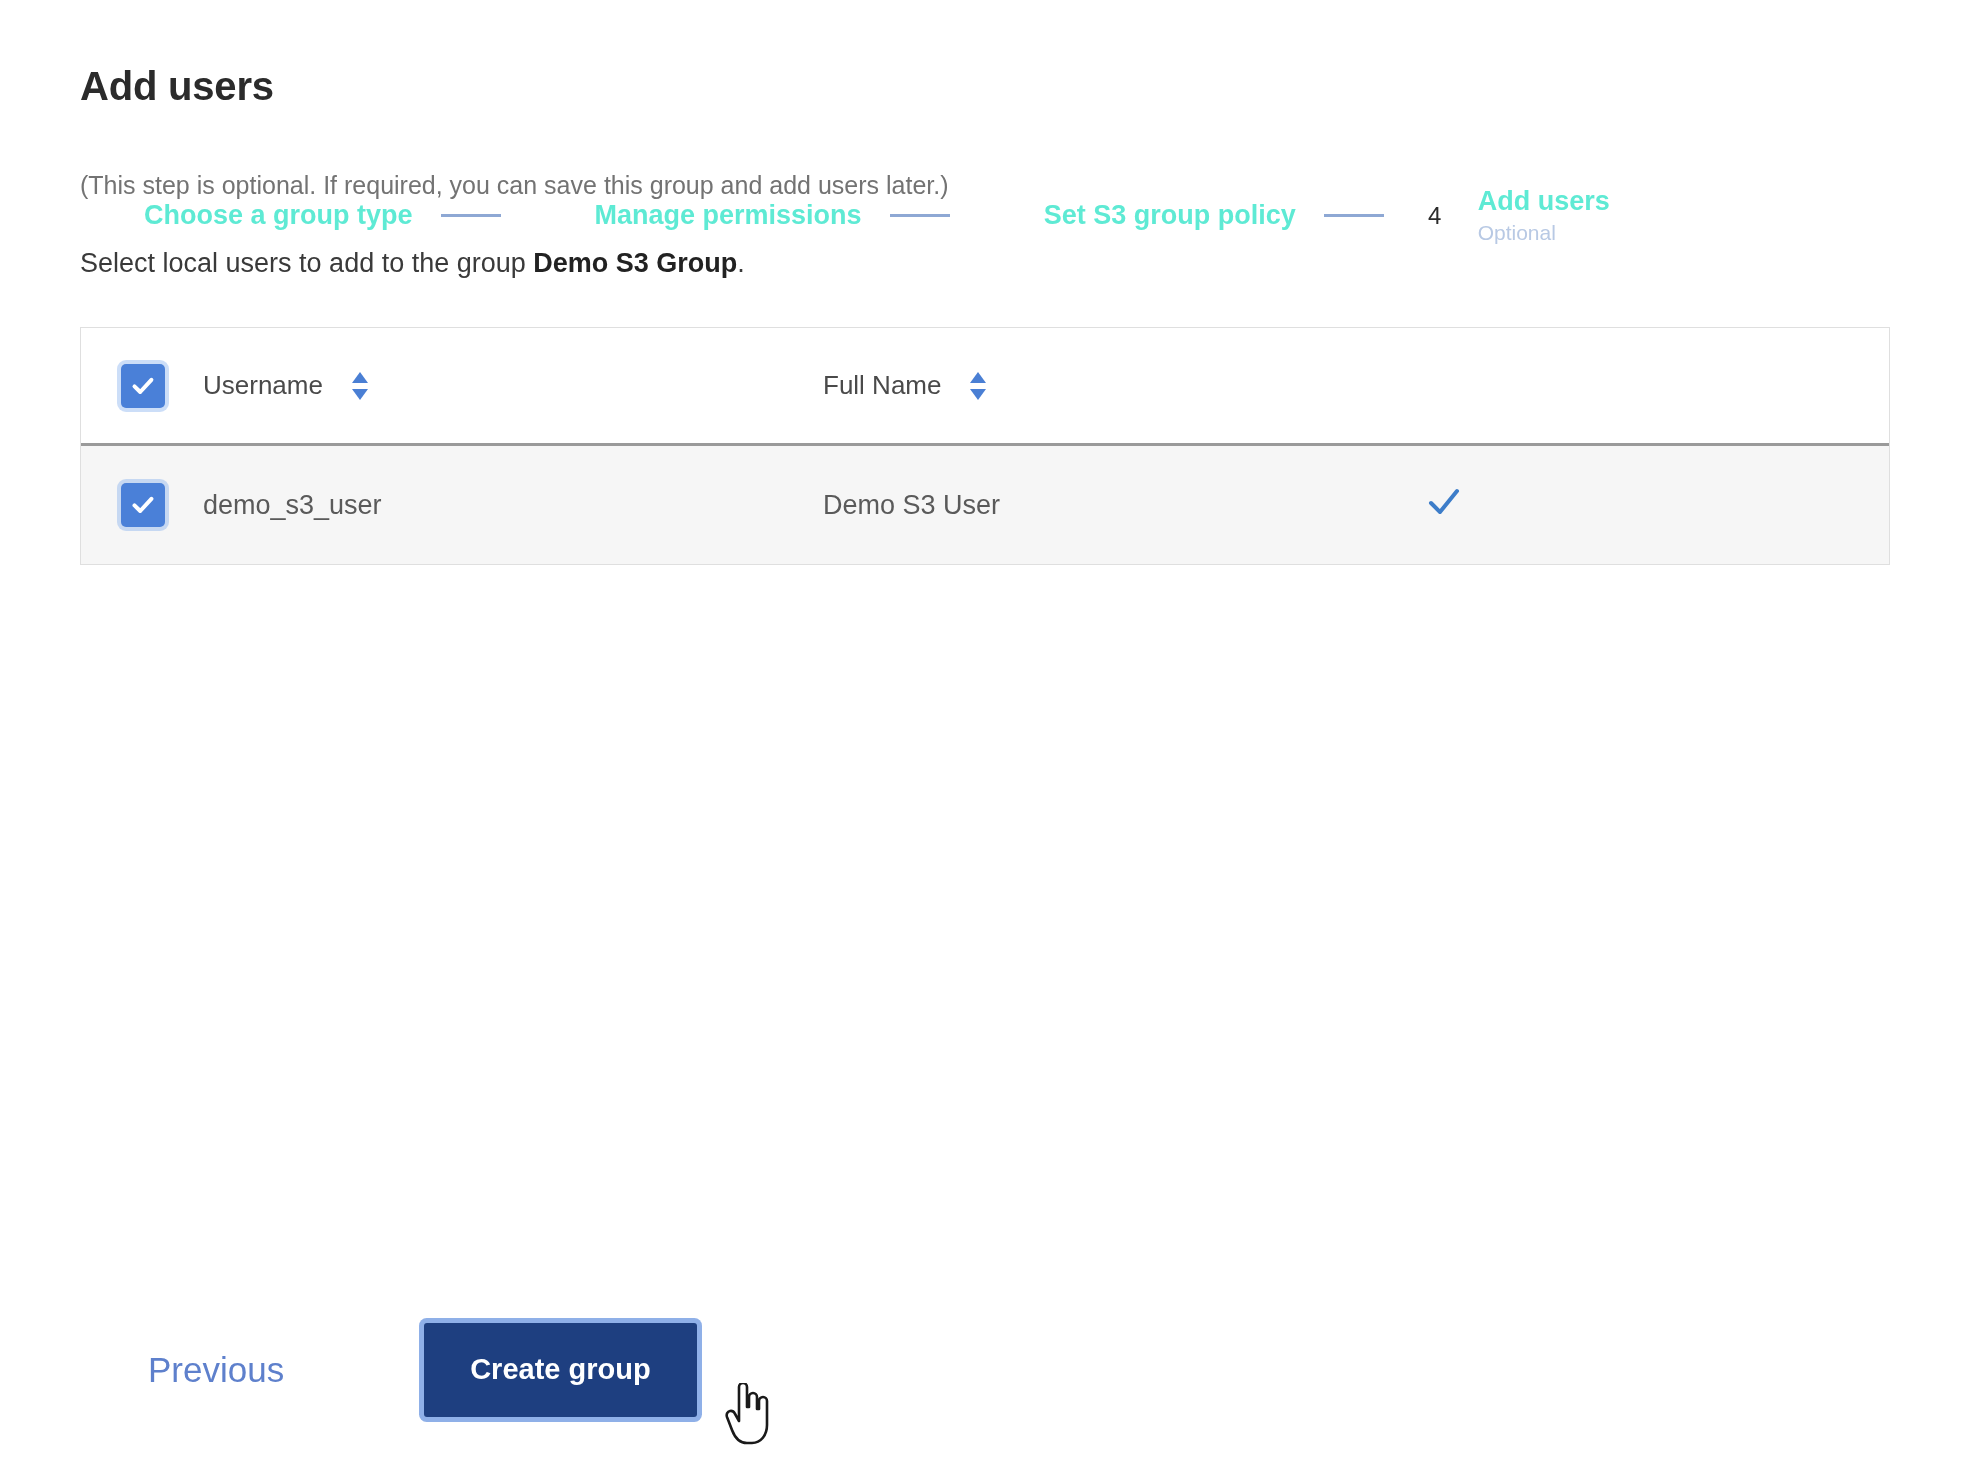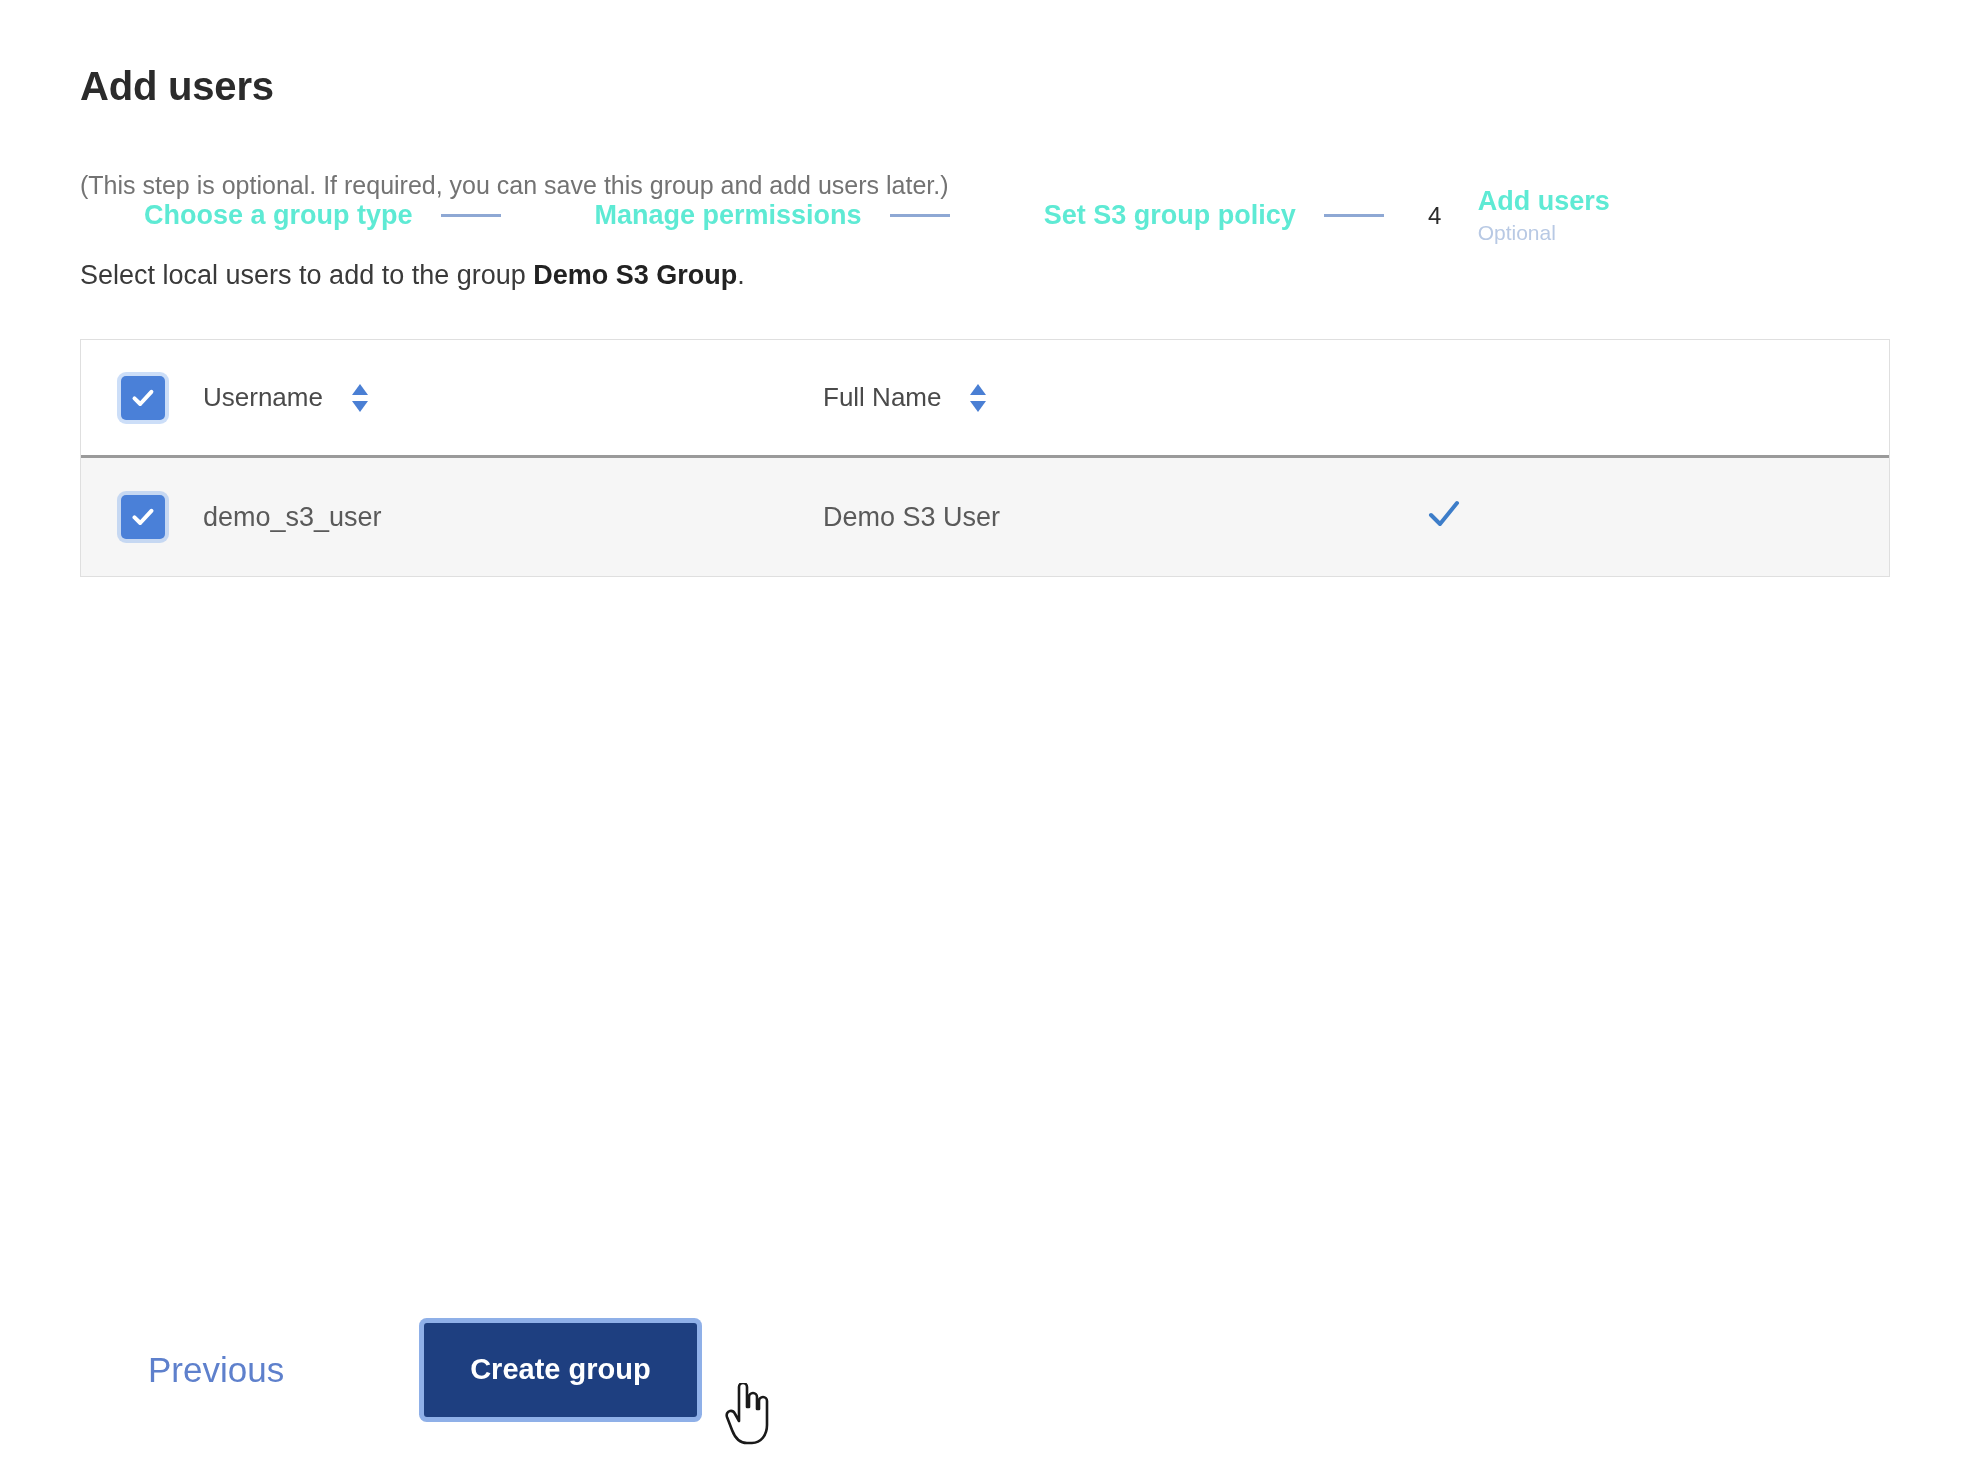--- a/index.html
+++ b/index.html
@@ -144,21 +144,21 @@
   .optional-note {
     font-size: 25px;
     color: #737373;
     margin-top: 62px;
     font-weight: 400;
   }
 
   .select-line {
     font-size: 27px;
     color: #3a3a3a;
-    margin-top: 60px;
+    margin-top: 48px;
     font-weight: 400;
   }
   .select-line b { font-weight: 700; color: #222; }
 
   
   .users-table {
     margin-top: 48px;
     width: 1810px;
     border: 1px solid #dfdfdf;
     border-collapse: collapse;

